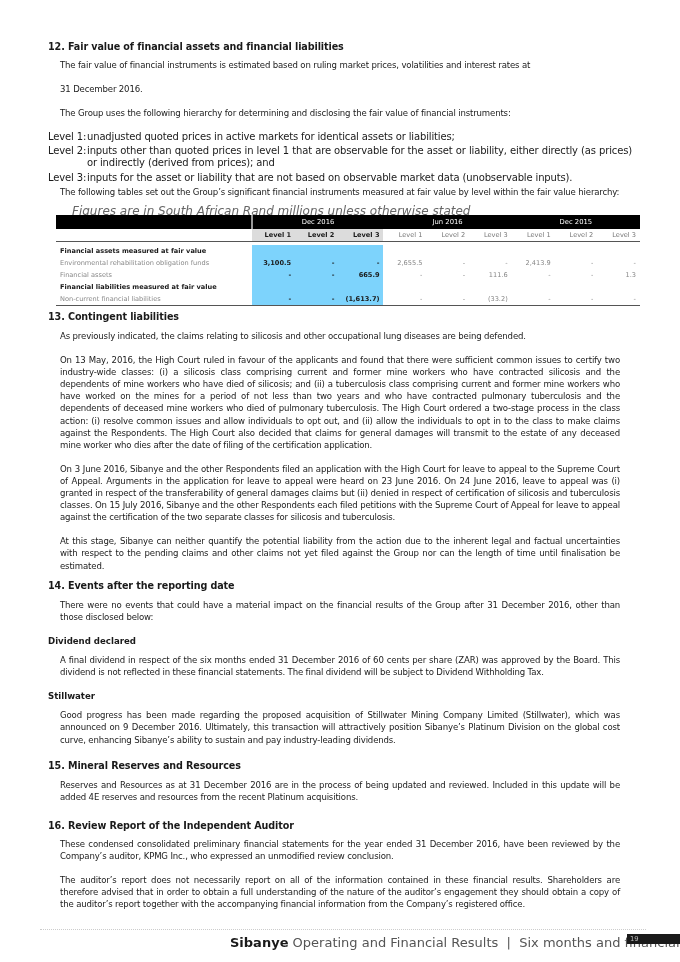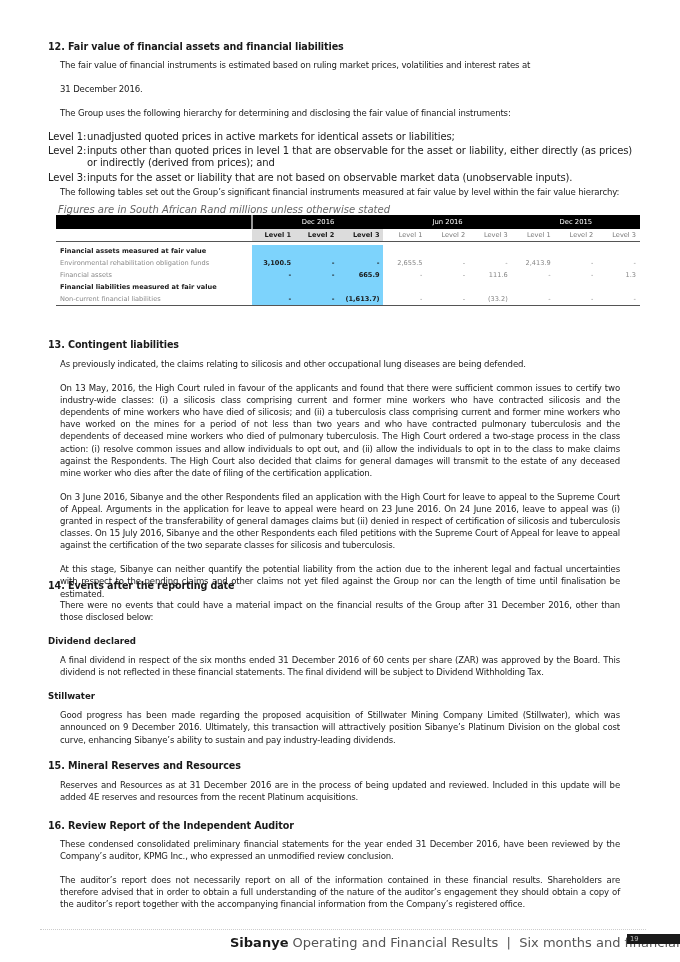--- a/index.html
+++ b/index.html
@@ -9,21 +9,21 @@
     h2 { font-size: 9.6px; font-weight: bold; margin: 0; line-height: 14px; letter-spacing: -0.1px; }
     h3 { font-size: 8.6px; font-weight: bold; margin: 0; line-height: 13px; }
     p { font-size: 8.55px; line-height: 12.1px; margin: 12px; text-align: justify; letter-spacing: -0.15px; }
     .lvl { display: flex; font-size: 10px; line-height: 12.1px; letter-spacing: -0.15px; }
     .lvl .k { flex: 0 0 39px; }
     .lvl .v { flex: 1; text-align: justify; }
 
     .block { position: absolute; left: 0; width: 584px; }
 
     
-    .tnote { position: absolute; left: 10px; top: 204px; font-size: 10px; font-style: italic; color: #666; }
+    .tnote { position: absolute; left: 24px; top: 204px; font-size: 12px; font-style: italic; color: #666; }
     .ftable { position: absolute; left: 8px; top: 215px; width: 584px; border-collapse: collapse; font-size: 6.6px; }
     .ftable td, .ftable th { padding: 0 4px; height: 12px; line-height: 12px; white-space: nowrap; }
     .ftable .hdr th { background: #000; color: #fff; font-weight: normal; height: 14px; text-align: center; font-size: 6.8px; }
     .ftable .hdr th.sep { border-left: 2px solid #999; }
     .ftable .lv td { text-align: right; color: #777; border-bottom: 1.5px solid #555; }
     .ftable .lv td.sh { background: #dcdcdc; color: #1a1a1a; font-weight: bold; }
     .ftable td.lbl { text-align: left; width: 196px; color: #888; }
     .ftable tr.grp td.lbl { color: #1a1a1a; font-weight: bold; }
     .ftable td.num { text-align: right; color: #888; width: 38px; }
     .ftable td.num.sh { background: #7dd3fc; color: #1a1a1a; font-weight: bold; }
@@ -139,21 +139,21 @@
       <td class="num">-</td>
       <td class="num">-</td>
       <td class="num">(33.2)</td>
       <td class="num">-</td>
       <td class="num">-</td>
       <td class="num">-</td>
     </tr>
   </tbody>
     </table>
 
-  <div class="block" style="top:338px;">
+  <div class="block" style="top:310px;">
     <h2>13. Contingent liabilities</h2>
     <p style="margin-top:6px;">As previously indicated, the claims relating to silicosis and other occupational lung diseases are being defended.</p>
     <p style="margin-top:3px;">On 13 May, 2016, the High Court ruled in favour of the applicants and found that there were sufficient common issues to certify two industry-wide classes: (i) a silicosis class comprising current and former mine workers who have contracted silicosis and the dependents of mine workers who have died of silicosis; and (ii) a tuberculosis class comprising current and former mine workers who have worked on the mines for a period of not less than two years and who have contracted pulmonary tuberculosis and the dependents of deceased mine workers who died of pulmonary tuberculosis. The High Court ordered a two-stage process in the class action: (i) resolve common issues and allow individuals to opt out, and (ii) allow the individuals to opt in to the class to make claims against the Respondents. The High Court also decided that claims for general damages will transmit to the estate of any deceased mine worker who dies after the date of filing of the certification application.</p>
     <p style="margin-top:3px;">On 3 June 2016, Sibanye and the other Respondents filed an application with the High Court for leave to appeal to the Supreme Court of Appeal. Arguments in the application for leave to appeal were heard on 23 June 2016. On 24 June 2016, leave to appeal was (i) granted in respect of the transferability of general damages claims but (ii) denied in respect of certification of silicosis and tuberculosis classes. On 15 July 2016, Sibanye and the other Respondents each filed petitions with the Supreme Court of Appeal for leave to appeal against the certification of the two separate classes for silicosis and tuberculosis.</p>
     <p style="margin-top:3px;">At this stage, Sibanye can neither quantify the potential liability from the action due to the inherent legal and factual uncertainties with respect to the pending claims and other claims not yet filed against the Group nor can the length of time until finalisation be estimated.</p>
   </div>
 
   <div class="block" style="top:579px;">
     <h2>14. Events after the reporting date</h2>
     <p style="margin-top:6px;">There were no events that could have a material impact on the financial results of the Group after 31 December 2016, other than those disclosed below:</p>

